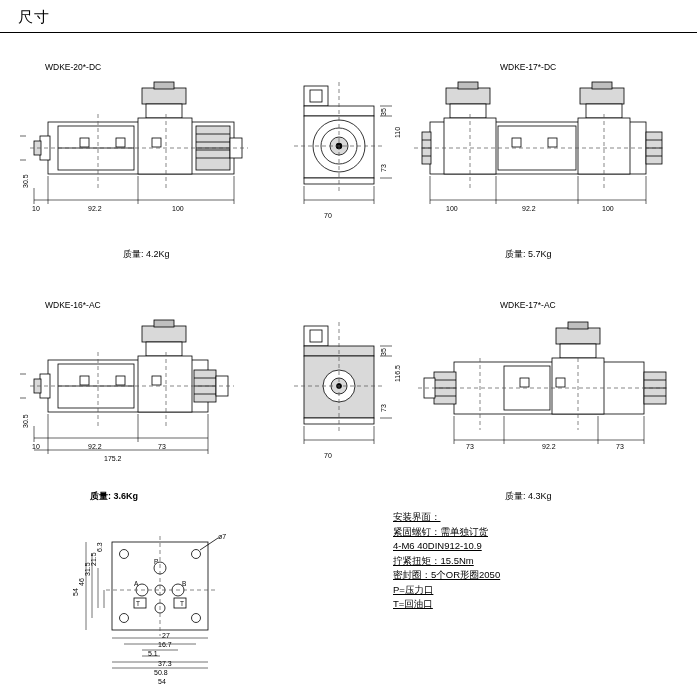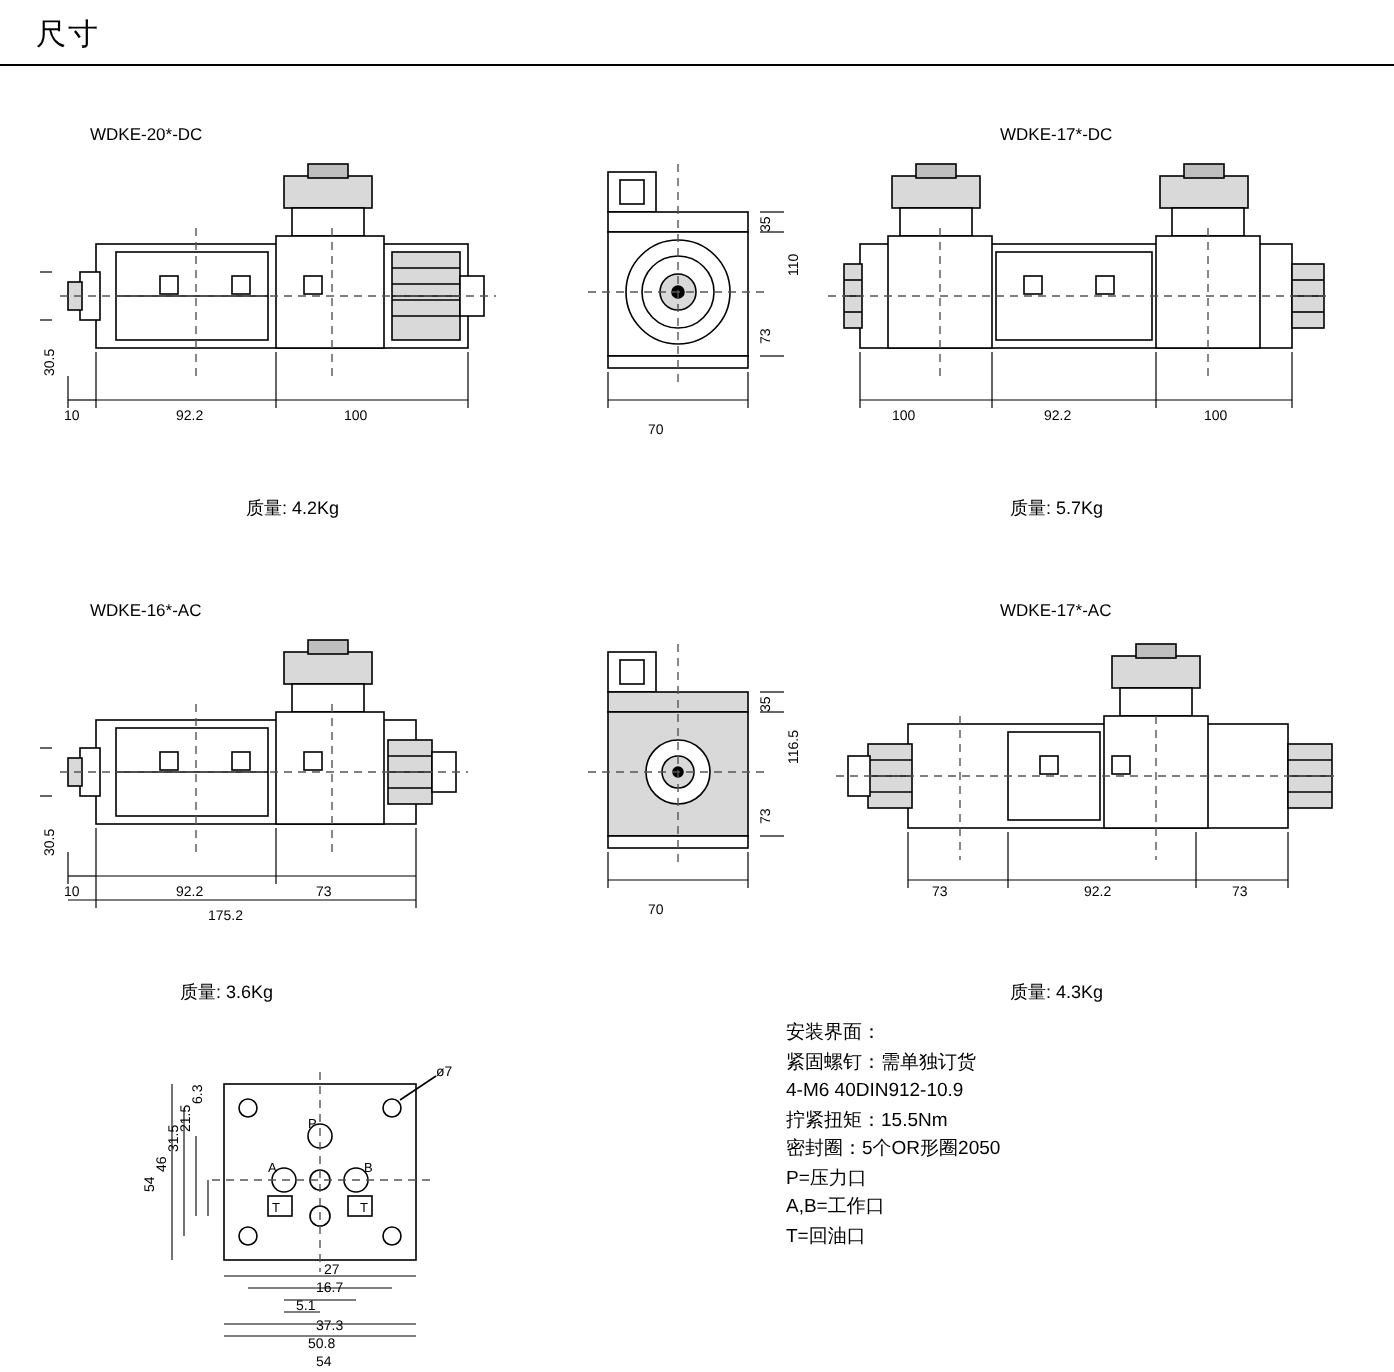--- a/index.html
+++ b/index.html
@@ -18,21 +18,21 @@
     position:absolute;left:0;top:32px;width:697px;height:1px;background:#000;
   }
 
   
   .lbl{position:absolute;font-size:8.5px;white-space:nowrap;}
   .cap{position:absolute;font-size:9px;white-space:nowrap;margin-top:20px;}
   .dimtxt{position:absolute;font-size:7px;white-space:nowrap;}
   .dimtxt.v{transform:rotate(-90deg);transform-origin:left top;}
 
   
-  .spec{position:absolute;left:393px;top:510px;font-size:9.5px;line-height:14.5px;}
+  .spec{position:absolute;left:393px;top:510px;font-size:9.5px;line-height:14.5px;text-decoration:underline;}
   .spec div{white-space:nowrap;}
 
   svg{display:block;}
   .vv{position:absolute;}
 </style>
 </head>
 <body>
 
 <div class="page">
 
@@ -224,21 +224,21 @@
         <line x1="6" y1="56" x2="-2" y2="56"></line>
         <line x1="6" y1="80" x2="-2" y2="80"></line>
       </g>
     </svg>
   </div>
   <div class="dimtxt" style="left:32px;top:443px;">10</div>
   <div class="dimtxt" style="left:88px;top:443px;">92.2</div>
   <div class="dimtxt" style="left:158px;top:443px;">73</div>
   <div class="dimtxt" style="left:104px;top:455px;">175.2</div>
   <div class="dimtxt v" style="left:22px;top:428px;">30.5</div>
-  <div class="cap" style="left:90px;top:470px;">质量: 3.6Kg</div>
+  <div class="cap" style="left:90px;top:470px;font-weight:bold;">质量: 3.6Kg</div>
 
   <div class="lbl" style="left:500px;top:300px;">WDKE-17*-AC</div>
 
   <div class="vv" style="left:288px;top:320px;">
     <svg width="110" height="150" viewBox="0 0 110 150">
       <g stroke="#000" fill="none" stroke-width="0.8">
         <rect x="16" y="6" width="24" height="20" fill="#ffffff"></rect>
         <rect x="22" y="10" width="12" height="12" fill="#ffffff"></rect>
         <rect x="16" y="26" width="70" height="10" fill="#d9d9d9"></rect>
         <rect x="16" y="36" width="70" height="62" fill="#d9d9d9"></rect>
@@ -372,17 +372,16 @@
   <div class="dimtxt" style="left:154px;top:669px;">50.8</div>
   <div class="dimtxt" style="left:158px;top:678px;">54</div>
 
   <div class="spec">
     <div>安装界面：</div>
     <div>紧固螺钉：需单独订货</div>
     <div>4-M6 40DIN912-10.9</div>
     <div>拧紧扭矩：15.5Nm</div>
     <div>密封圈：5个OR形圈2050</div>
     <div>P=压力口</div>
-    <div>A,B=工作口</div>
     <div>T=回油口</div>
   </div>
 
 </div>
 
 </body></html>

